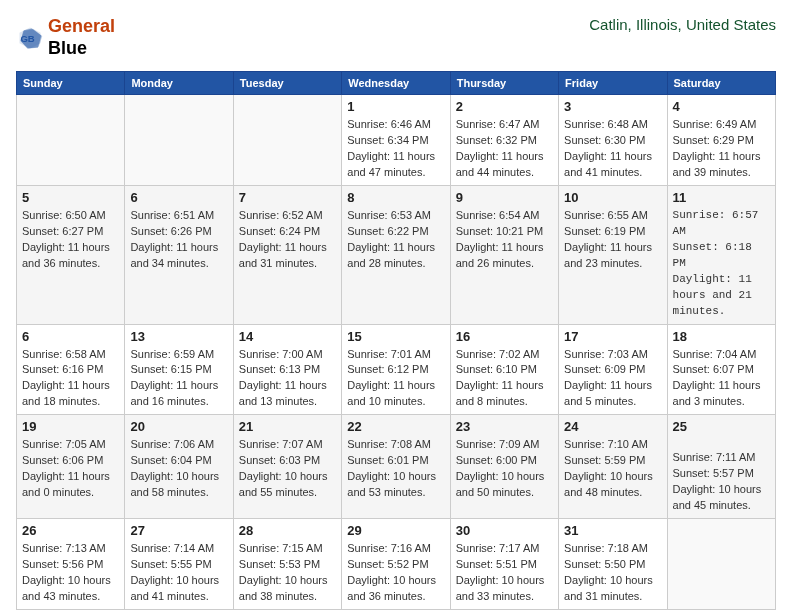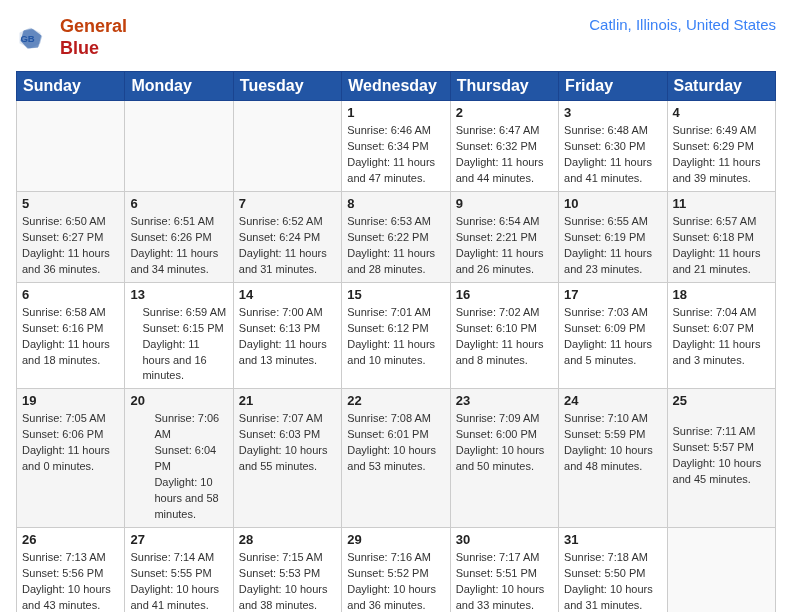--- a/index.html
+++ b/index.html
@@ -12,21 +12,21 @@
     }
     .header {
       display: flex;
       justify-content: space-between;
       align-items: flex-start;
       margin-bottom: 12px;
     }
     .logo {
       display: flex;
       align-items: center;
-      gap: 16px;
+      gap: 4px;
     }
     .logo-text {
       font-size: 18px;
       font-weight: bold;
       color: #1a1a1a;
       line-height: 1.2;
     }
     .logo-text span {
       color: #c2410c;
     }
@@ -37,31 +37,31 @@
     .title-block {
       text-align: right;
     }
     .month-title {
       font-size: 32px;
       font-weight: bold;
       color: #1a1a1a;
     }
     .location-title {
       font-size: 15px;
-      color: #3b82f6;
+      color: #14532d;
     }
     .calendar {
       width: 100%;
       border-collapse: collapse;
       border: 1px solid #ccc;
     }
     .calendar th {
       background-color: #2255a4;
       color: #fff;
-      font-size: 16px;
+      font-size: 11px;
       font-weight: bold;
       padding: 5px 6px;
       text-align: left;
       border: 1px solid #1a4490;
     }
     .calendar td {
       vertical-align: top;
       border: 1px solid #ccc;
       padding: 4px 5px;
       font-size: 10.5px;
@@ -98,21 +98,21 @@
   <div class="logo">
     <svg class="logo-icon" viewBox="0 0 32 32" xmlns="http://www.w3.org/2000/svg">
       <polygon points="16,4 28,10 28,22 16,28 4,22 4,10" fill="#2255a4" opacity="0.15"></polygon>
       <polygon points="20,6 30,14 26,26 14,28 6,20 8,8" fill="#2255a4" opacity="0.3"></polygon>
       <polygon points="18,5 29,13 25,27 13,28 5,19 9,7" fill="#2255a4" opacity="0.5"></polygon>
       <text x="5" y="20" font-size="11" font-weight="bold" fill="#2255a4">GB</text>
     </svg>
     <div>
       <div class="logo-text">
         <span>General</span><br>
-        <span style="color:#b91c1c">Blue</span>
+        <span style="color:#000000">Blue</span>
       </div>
     </div>
   </div>
   <div class="title-block">
     <div class="location-title">Catlin, Illinois, United States</div>
   </div>
 </div>
 
 <table class="calendar">
   <thead>
@@ -177,46 +177,46 @@
         </td>
         <td>
           <span class="day-num">8</span>
           <div class="day-info" style="white-space: pre-line;">Sunrise: 6:53 AM
 Sunset: 6:22 PM
 Daylight: 11 hours and 28 minutes.</div>
         </td>
         <td>
           <span class="day-num">9</span>
           <div class="day-info" style="white-space: pre-line;">Sunrise: 6:54 AM
-Sunset: 2:21 PM
+Sunset: 10:21 PM
 Daylight: 11 hours and 26 minutes.</div>
         </td>
         <td>
           <span class="day-num">10</span>
           <div class="day-info" style="white-space: pre-line;">Sunrise: 6:55 AM
 Sunset: 6:19 PM
 Daylight: 11 hours and 23 minutes.</div>
         </td>
         <td>
           <span class="day-num">11</span>
-          <div class="day-info" style="white-space: pre-line;">Sunrise: 6:57 AM
+          <div class="day-info" style="white-space: pre-line; font-family: Liberation Mono, monospace;">Sunrise: 6:57 AM
 Sunset: 6:18 PM
 Daylight: 11 hours and 21 minutes.</div>
         </td>
       </tr>
       <tr>
         <td>
           <span class="day-num">6</span>
           <div class="day-info" style="white-space: pre-line;">Sunrise: 6:58 AM
 Sunset: 6:16 PM
 Daylight: 11 hours and 18 minutes.</div>
         </td>
         <td>
           <span class="day-num">13</span>
-          <div class="day-info" style="white-space: pre-line; margin-left: 12px;">Sunrise: 6:59 AM
+          <div class="day-info" style="white-space: pre-line;">Sunrise: 6:59 AM
 Sunset: 6:15 PM
 Daylight: 11 hours and 16 minutes.</div>
         </td>
         <td>
           <span class="day-num">14</span>
           <div class="day-info" style="white-space: pre-line;">Sunrise: 7:00 AM
 Sunset: 6:13 PM
 Daylight: 11 hours and 13 minutes.</div>
         </td>
         <td>
@@ -246,21 +246,21 @@
       </tr>
       <tr>
         <td>
           <span class="day-num">19</span>
           <div class="day-info" style="white-space: pre-line;">Sunrise: 7:05 AM
 Sunset: 6:06 PM
 Daylight: 11 hours and 0 minutes.</div>
         </td>
         <td>
           <span class="day-num">20</span>
-          <div class="day-info" style="white-space: pre-line; margin-left: 24px;">Sunrise: 7:06 AM
+          <div class="day-info" style="white-space: pre-line;">Sunrise: 7:06 AM
 Sunset: 6:04 PM
 Daylight: 10 hours and 58 minutes.</div>
         </td>
         <td>
           <span class="day-num">21</span>
           <div class="day-info" style="white-space: pre-line;">Sunrise: 7:07 AM
 Sunset: 6:03 PM
 Daylight: 10 hours and 55 minutes.</div>
         </td>
         <td>

